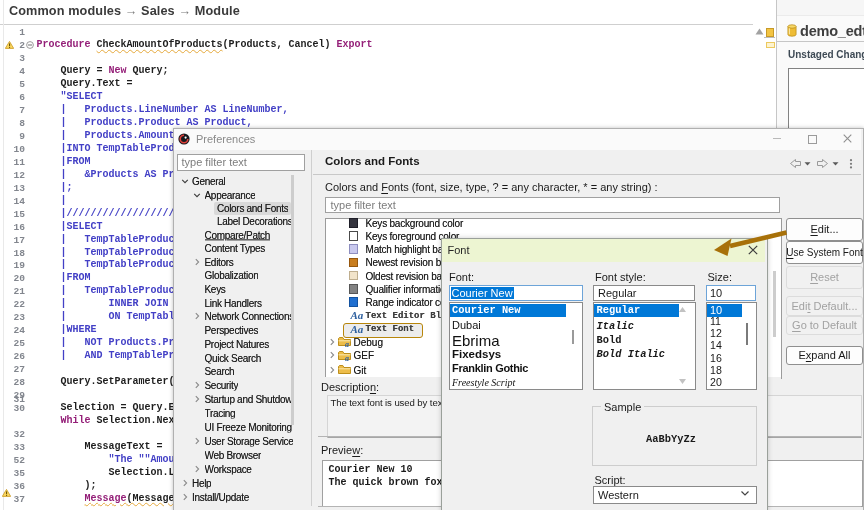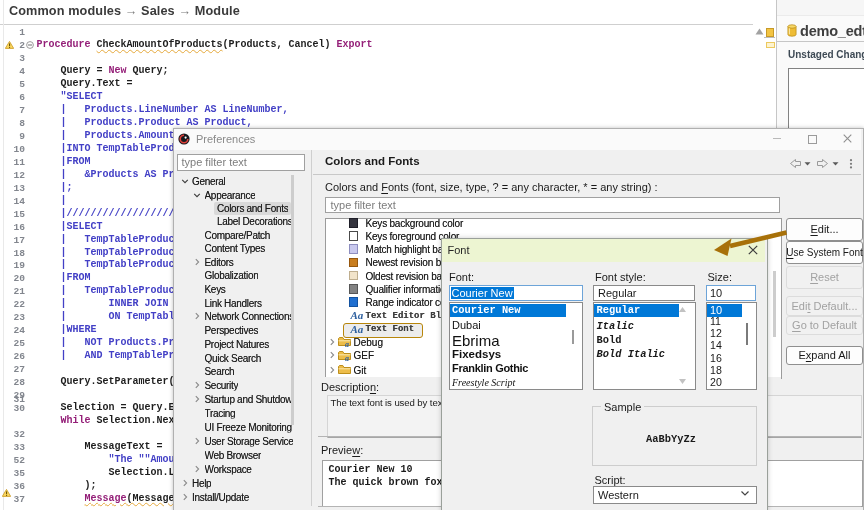--- a/index.html
+++ b/index.html
@@ -143,21 +143,21 @@
 <svg class="chev" style="left:181px;top:177.10000000000002px;" viewBox="0 0 8 8">
     <path d="M1.2 2.8 L4 5.6 L6.8 2.8" fill="none" stroke="#3c3c3c" stroke-width="1.1"></path>
   </svg>
 <div class="tree-item" style="left:192.0px;top:181.3px;font-size:10px;letter-spacing:-0.3px;max-width:101.0px;overflow:hidden;">General</div>
 <svg class="chev" style="left:193px;top:190.5px;" viewBox="0 0 8 8">
     <path d="M1.2 2.8 L4 5.6 L6.8 2.8" fill="none" stroke="#3c3c3c" stroke-width="1.1"></path>
   </svg>
 <div class="tree-item" style="left:204.5px;top:194.7px;font-size:10px;letter-spacing:-0.3px;max-width:88.5px;overflow:hidden;">Appearance</div>
 <div class="tree-item" style="left:217px;top:208.0px;font-size:10px;letter-spacing:-0.3px;max-width:76px;overflow:hidden;">Colors and Fonts</div>
 <div class="tree-item" style="left:217px;top:221.3px;font-size:10px;letter-spacing:-0.3px;max-width:76px;overflow:hidden;">Label Decorations</div>
-<div class="tree-item" style="left:204.5px;top:234.7px;font-size:10px;letter-spacing:-0.3px;max-width:88.5px;overflow:hidden;">Compare/Patch</div>
+<div class="tree-item" style="left:204.5px;top:234.7px;font-size:10px;letter-spacing:-0.3px;max-width:88.5px;overflow:hidden;text-decoration:underline;">Compare/Patch</div>
 <div class="tree-item" style="left:204.5px;top:248.0px;font-size:10px;letter-spacing:-0.3px;max-width:88.5px;overflow:hidden;">Content Types</div>
 <svg class="chev" style="left:193px;top:257.8px;" viewBox="0 0 8 8">
     <path d="M2.8 1.2 L5.6 4 L2.8 6.8" fill="none" stroke="#8a8a8a" stroke-width="1.1"></path>
   </svg>
 <div class="tree-item" style="left:204.5px;top:262.0px;font-size:10px;letter-spacing:-0.3px;max-width:88.5px;overflow:hidden;">Editors</div>
 <div class="tree-item" style="left:204.5px;top:275.3px;font-size:10px;letter-spacing:-0.3px;max-width:88.5px;overflow:hidden;">Globalization</div>
 <div class="tree-item" style="left:204.5px;top:288.7px;font-size:10px;letter-spacing:-0.3px;max-width:88.5px;overflow:hidden;">Keys</div>
 <div class="tree-item" style="left:204.5px;top:302.7px;font-size:10px;letter-spacing:-0.3px;max-width:88.5px;overflow:hidden;">Link Handlers</div>
 <svg class="chev" style="left:193px;top:311.8px;" viewBox="0 0 8 8">
     <path d="M2.8 1.2 L5.6 4 L2.8 6.8" fill="none" stroke="#8a8a8a" stroke-width="1.1"></path>

